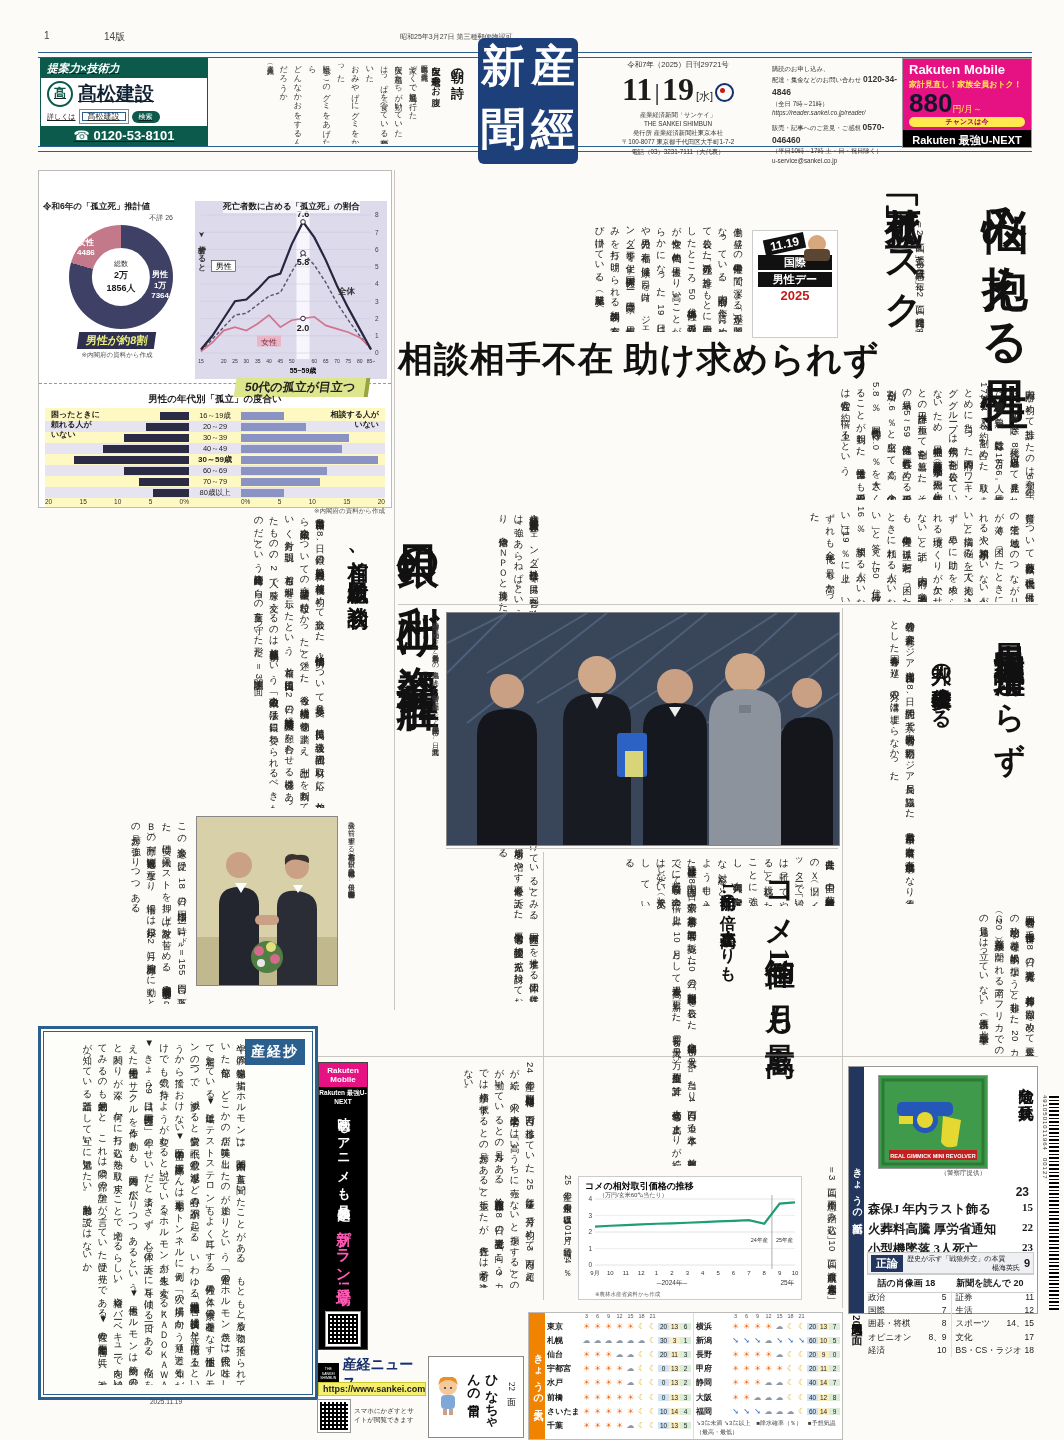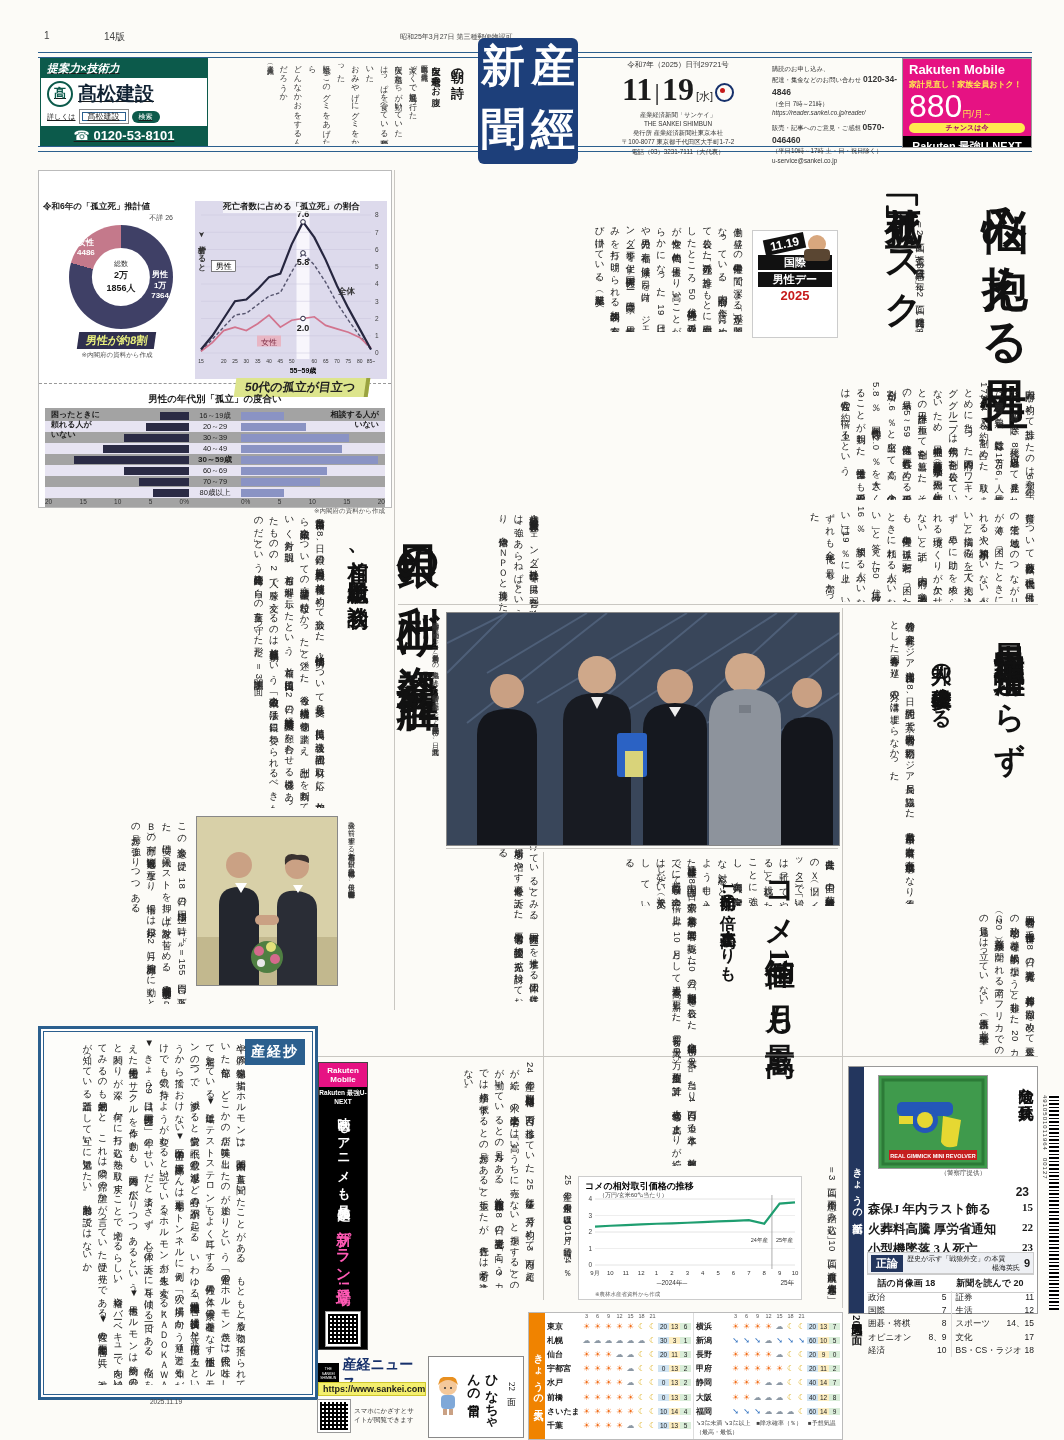--- a/index.html
+++ b/index.html
@@ -26,21 +26,21 @@
   .tkm .nm{font-size:19px;font-weight:bold;color:#123;}
   .tkm .srch{display:flex;align-items:center;gap:3px;font-size:7px;padding:0 6px 2px;}
   .tkm .sbox{border:1px solid #888;background:#fff;padding:1px 8px;font-size:8px;}
   .tkm .sbtn{background:#0c5a4b;color:#fff;border-radius:7px;padding:1px 7px;font-size:7px;}
   .tkm .bar2{background:#0c5a4b;color:#fff;font-weight:bold;font-size:13px;text-align:center;padding:2px 0;}
   
   .rkt{display:flex;flex-direction:column;overflow:hidden;border:1px solid #999;}
   .rkt .pink{background:#e61283;color:#fff;flex:1;padding:3px 6px;position:relative;}
   .rkt .brand{font-weight:bold;font-size:13px;}
   .rkt .copy{font-size:8px;color:#ffe94f;font-weight:bold;margin-top:2px;}
-  .rkt .price{font-size:32px;font-weight:normal;color:#ffffff;line-height:1;}
+  .rkt .price{font-size:26px;font-weight:bold;color:#0f172a;line-height:1;}
   .rkt .punit{font-size:9px;color:#ffe94f;}
   .rkt .cta{background:#ffe94f;color:#a1006b;font-size:7px;font-weight:bold;text-align:center;border-radius:6px;margin-top:1px;}
   .rkt .blk{background:#000;color:#fff;font-weight:bold;font-size:11px;text-align:center;padding:3px 0;}
   
   .ibox{background:#fff;border:1px solid #bbb;}
   .iband{background:#45456b;color:#fff;font-weight:bold;font-size:15px;text-align:center;line-height:26px;letter-spacing:1px;}
   .donut{border-radius:50%;position:relative;}
   .dhole{position:absolute;left:50%;top:50%;width:56%;height:56%;transform:translate(-50%,-50%);
          background:#fff;border-radius:50%;display:flex;flex-direction:column;align-items:center;justify-content:center;}
   .dtag{background:#2f2f4f;color:#e9f07e;font-weight:bold;font-size:11px;padding:1px 8px;transform:skewX(-8deg);display:inline-block;}
@@ -272,21 +272,21 @@
             <text x="164.66666666666666" y="162" font-size="5" text-anchor="middle" fill="#333">80</text>
             <text x="176" y="162" font-size="5" text-anchor="middle" fill="#333">85~</text>
             <text x="108" y="172" font-size="7" font-weight="bold" text-anchor="middle">55~59歳</text>
           </svg></div>
     </div>
 
     <div class="abs" style="left:0;top:212px;width:352px;border-top:1px dashed #999;"></div>
     <div class="abs" style="left:196px;top:206px;"><span class="callout">50代の孤立が目立つ</span></div>
     <div class="abs" style="left:6px;top:222px;width:340px;">
       <div style="text-align:center;font-size:9.5px;font-weight:bold;">男性の年代別「孤立」の度合い</div>
-      <div style="position:relative;background:#a3a3a3;margin-top:2px;padding:2px 0;">
+      <div style="position:relative;background:#fef9c3;margin-top:2px;padding:2px 0;">
         <div class="abs" style="left:6px;top:2px;font-size:8px;font-weight:bold;white-space:pre-line;line-height:1.25;z-index:2;">困ったときに
 頼れる人が
 いない</div>
         <div class="abs" style="right:6px;top:2px;font-size:8px;font-weight:bold;white-space:pre-line;line-height:1.25;text-align:right;z-index:2;">相談する人が
 いない</div>
         <div>
             <div class="prow">
               <div class="pside pl">
                 <div class="pbar l" style="width:20%"></div>
               </div>
@@ -391,20 +391,21 @@
       <span class="bman"></span>
     </div>
     <div class="brow">国際</div>
     <div class="brow">男性デー</div>
     <div class="byear">2025</div>
   </div>
 
   <div class="abs vt" style="left:398px;top:220px;width:348px;height:112px;">働き盛りの中年男性の間で深まる「孤立」が問題となっている。内閣府が今年4月に初めて公表した「孤立死」の推計をもとに専門家が分析したところ、50代後半男性の孤立死の割合が女性や他年代の男性より高いことが明らかになった。19日は男性や男児の幸福と健康に目を向け、ジェンダー平等を促す国際男性デー。専門家は、男性が悩みを打ち明けられる相談体制の充実を呼び掛けている。（藤翠紀美）</div>
   <div class="abs vt" style="left:836px;top:220px;width:92px;height:112px;">＝2面に「主張」と「電話窓口30年」、22面に「育児時間、男女差縮小」</div>
 
+  <div class="abs subhead" style="left:398px;top:336px;width:544px;font-size:35px;letter-spacing:1px;">相談相手不在 助け求められず</div>
 
   <div class="abs vt" style="left:398px;top:382px;width:640px;height:118px;">内閣府が初めて推計したのは令和6年の「孤立死」数だ。「自殺を除き、死後8日以上経過して発見された自宅死亡者」と定義し、総数は2万1856人。男性が1万7364人と約8割を占めた。取りまとめに当たった内閣府のワーキンググループは年代別の割合を公表していないため、日本福祉大の斉藤雅茂教授（社会福祉学）が死因や年代・性別ごとの人口推計を重ねて割合を算出した。その結果、55～59歳男性は死亡者数に占める孤立死の割合が7.6％と突出して高く、全体の5.8％、同年代女性の2.0％を大きく上回ることが判明した。男性全体でも孤立死の割合は女性の約3倍に上るという。</div>
   <div class="abs vt" style="left:548px;top:506px;width:490px;height:96px;">背景について斉藤教授は「現役世代の男性は仕事中心の生活で地域とのつながりが薄く、困ったときに頼れる人や相談相手がいない人が多い」と指摘。「悩みを一人で抱え込まず、早めに助けを求められる環境づくりが欠かせない」と話す。内閣府の意識調査でも、中年男性の孤立は顕著だ。困ったときに頼れる人が「いない」と答えた50代男性は16％、相談する人が「いない」は19％に上り、いずれも全年代で最も高かった。</div>
   <div class="abs vt" style="left:450px;top:508px;width:92px;height:494px;">伊藤公雄・京都産業大客員教授（ジェンダー社会科学）は「『男は弱音を吐くべきではない』という規範意識が、男性を相談からも支援からも遠ざけている」とみる。国際男性デーを推進する団体の代表は「男性は『強くあらねば』という思い込みから孤独を深めやすい」と語り、地域や職場に男性が気軽に立ち寄れる居場所を増やす必要性を訴えた。厚生労働省も相談支援の拡充を検討しており、自治体やＮＰＯと連携した見守り活動など、死後長期間発見されない事態を防ぐ仕組みづくりが急務となっている。</div>
 
   <div class="abs kl" style="left:394px;top:170px;width:1px;height:840px;"></div>
   <div class="abs kl" style="left:398px;top:604px;width:640px;height:1px;"></div>
   <div class="abs kl" style="left:316px;top:1056px;width:722px;height:1px;"></div>
   <div class="abs kl" style="left:842px;top:608px;width:1px;height:700px;"></div>
   <div class="abs kl" style="left:543px;top:852px;width:1px;height:448px;"></div>

